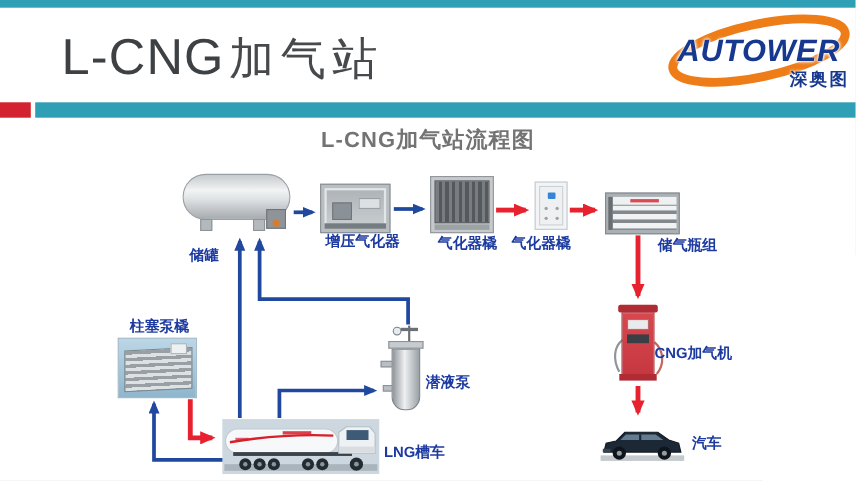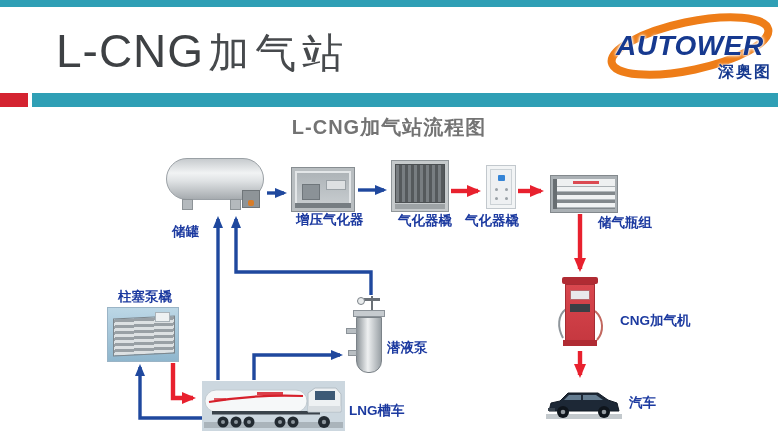--- a/index.html
+++ b/index.html
@@ -233,19 +233,19 @@
         <circle cx="91" cy="41" r="2" fill="#8b949b"></circle>
         <circle cx="122" cy="41" r="2.2" fill="#8b949b"></circle>
     </svg>
   </div>
 
   <div class="node-label" style="left:172px;top:211px;margin-top:12px;">储罐</div>
   <div class="node-label" style="left:296px;top:211px;">增压气化器</div>
   <div class="node-label" style="left:398px;top:212px;text-align:right;">气化器橇</div>
   <div class="node-label" style="left:465px;top:212px;">气化器橇</div>
   <div class="node-label" style="left:598px;top:214px;">储气瓶组</div>
-  <div class="node-label" style="left:595px;top:312px;padding-left:25px;">CNG加气机</div>
+  <div class="node-label" style="left:595px;top:312px;">CNG加气机</div>
   <div class="node-label" style="left:629px;top:394px;">汽车</div>
   <div class="node-label" style="left:118px;top:288px;">柱塞泵橇</div>
   <div class="node-label" style="left:387px;top:339px;">潜液泵</div>
   <div class="node-label" style="left:349px;top:402px;">LNG槽车</div>
 
 </div>
 
 </body></html>

